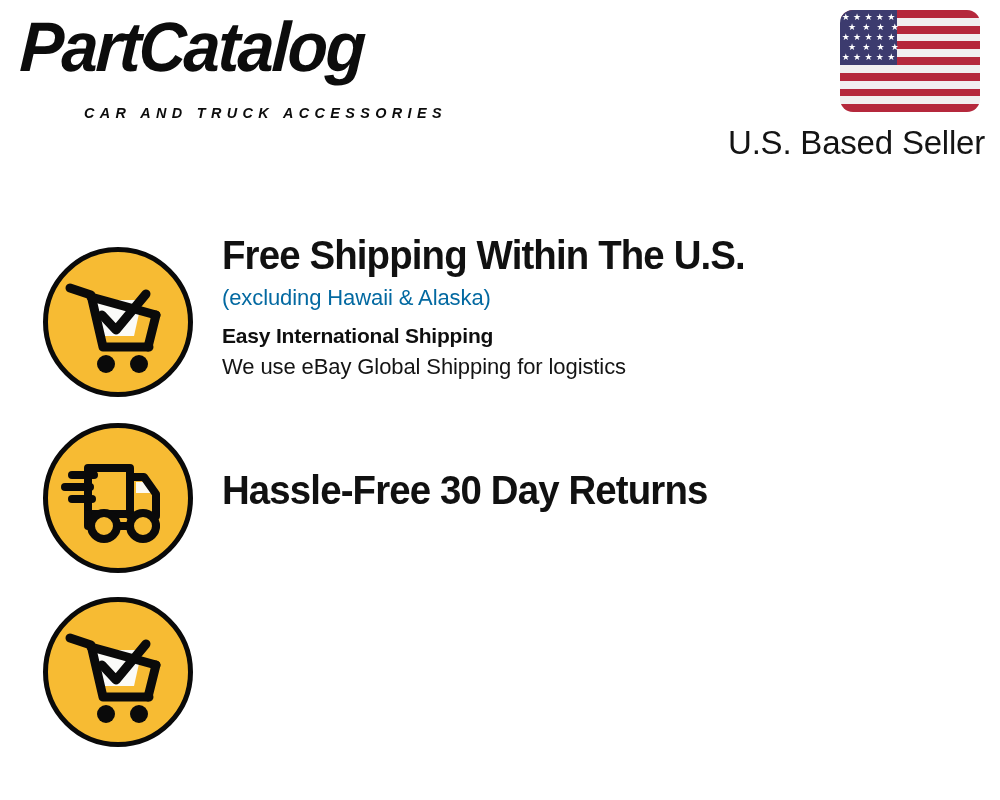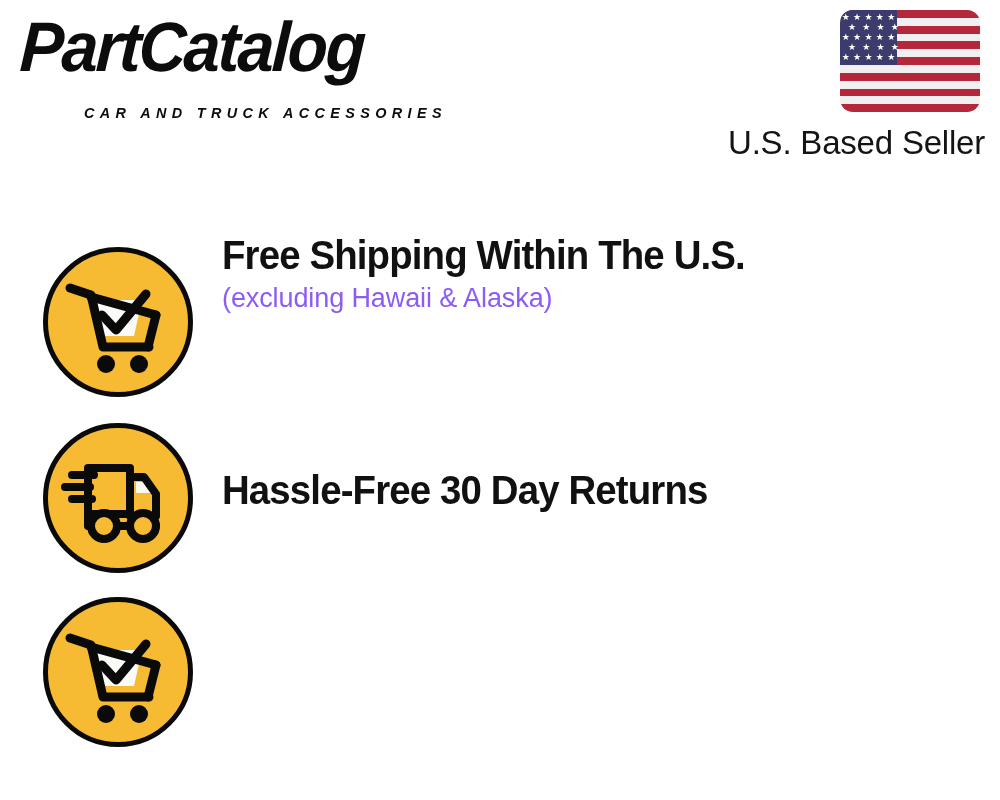--- a/index.html
+++ b/index.html
@@ -171,24 +171,24 @@
     line-height: 47px;
     letter-spacing: -0.9px;
     color: #111111;
     white-space: nowrap;
     transform: scaleX(0.96);
     transform-origin: left center;
   }
   .feature-sub {
     font-family: "Liberation Sans", sans-serif;
     font-weight: 400;
-    font-size: 27px;
+    font-size: 22px;
     line-height: 30px;
     letter-spacing: -0.1px;
-    color: #8b5cf6;
+    color: #0369a1;
     white-space: nowrap;
     margin-top: 4px;
   }
   .feature-sub-bold {
     font-family: "Liberation Sans", sans-serif;
     font-weight: 700;
     font-size: 21px;
     line-height: 30px;
     letter-spacing: -0.2px;
     color: #0f0f0f;
@@ -280,20 +280,22 @@
         <path d="M43,45 L108,63" fill="none" stroke="#0a0a0a" stroke-width="9" stroke-linecap="round" stroke-linejoin="round"></path>
         <path d="M108,63 L100,95" fill="none" stroke="#0a0a0a" stroke-width="9" stroke-linecap="round" stroke-linejoin="round"></path>
         <path d="M54,63 L68,78 L98,42" fill="none" stroke="#0a0a0a" stroke-width="9" stroke-linecap="round" stroke-linejoin="round"></path>
         <circle cx="58" cy="112" r="9" fill="#0a0a0a"></circle>
         <circle cx="91" cy="112" r="9" fill="#0a0a0a"></circle>
       </svg>
     </div>
     <div class="feature-text">
       <div class="feature-title">Free Shipping Within The U.S.</div>
       <div class="feature-sub">(excluding Hawaii &amp; Alaska)</div>
+      <div class="feature-sub-bold">Easy International Shipping</div>
+      <div class="feature-sub-light">We use eBay Global Shipping for logistics</div>
     </div>
   </div>
 
   <div class="feature-row" id="feature-row-1">
     <div class="feature-icon">
       <svg viewBox="0 0 140 140" xmlns="http://www.w3.org/2000/svg" aria-hidden="true">
         <path d="M82,49 L96,49 L108,66 L108,86 L82,86 Z" fill="#f7bb33"></path>
         <polygon points="88,54 97,54 103,65 88,65" fill="#fdfaf0"></polygon>
         <path d="M40,40 L82,40 L82,86 L40,86 Z" fill="none" stroke="#0a0a0a" stroke-width="8" stroke-linejoin="round"></path>
         <path d="M82,49 L96,49 L108,66 L108,88 L82,88" fill="none" stroke="#0a0a0a" stroke-width="8" stroke-linejoin="round" stroke-linecap="round"></path>

